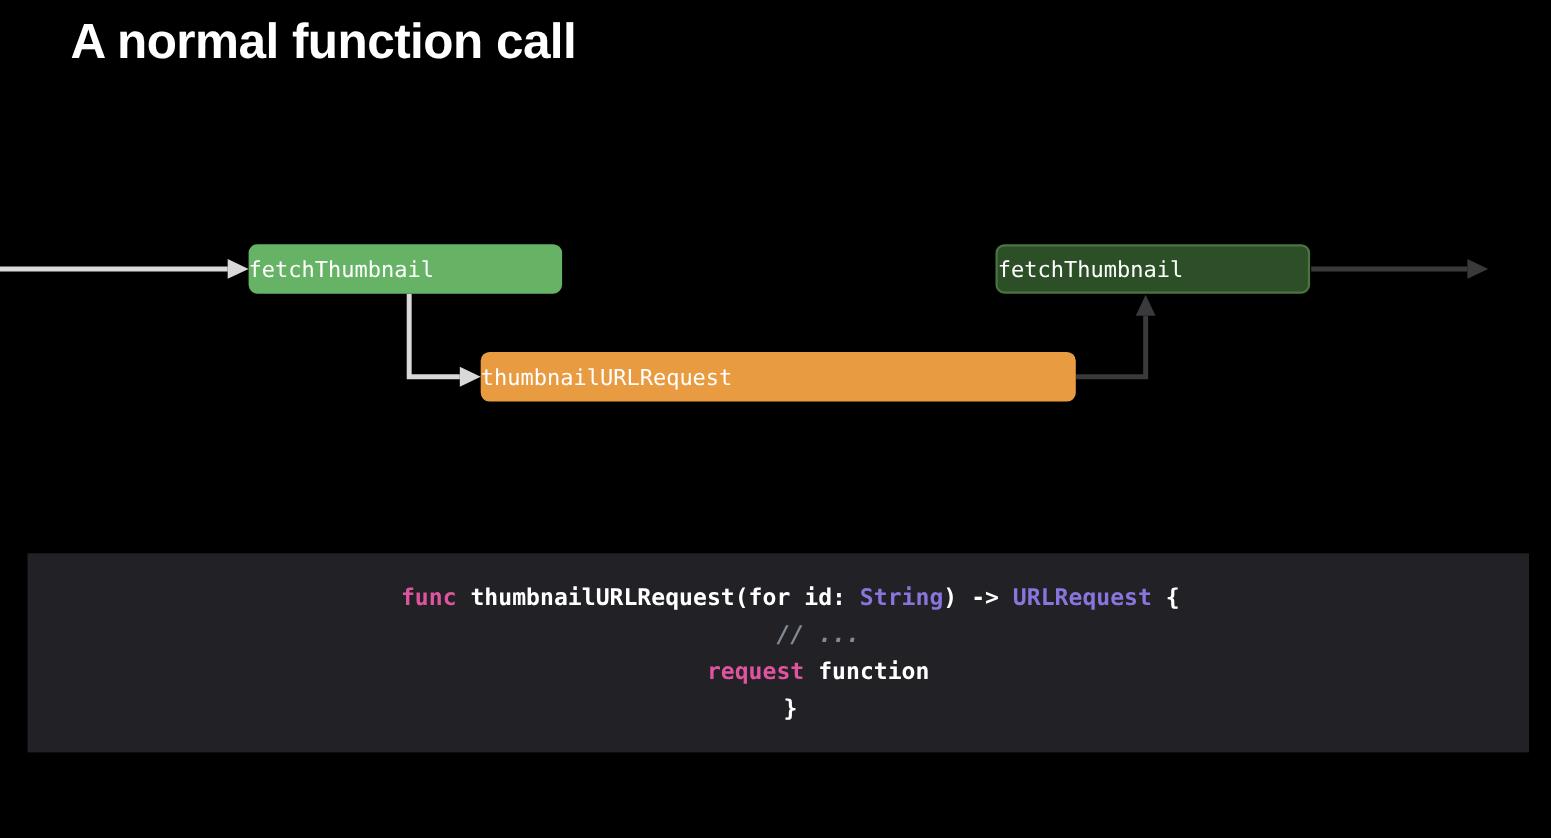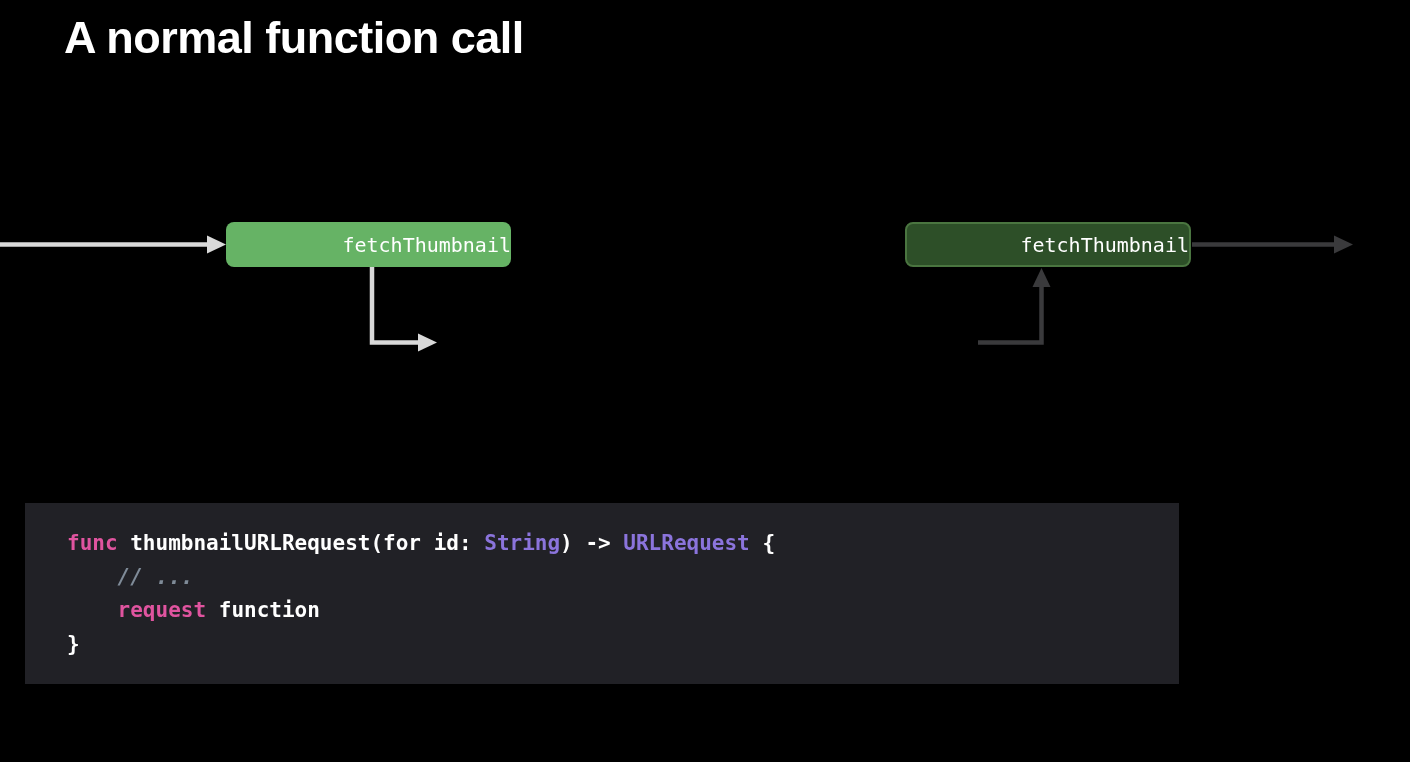--- a/index.html
+++ b/index.html
@@ -29,21 +29,21 @@
     pointer-events: none;
   }
   .light-line { stroke: var(--light-arrow); stroke-width: 4.5; fill: none; }
   .light-head { fill: var(--light-arrow); }
   .dark-line  { stroke: var(--dark-arrow); stroke-width: 4.5; fill: none; }
   .dark-head  { fill: var(--dark-arrow); }
   .node {
     position: absolute;
     display: flex;
     align-items: center;
-    justify-content: flex-end;
+    justify-content: flex-start;
     border-radius: 8px;
     color: #ffffff;
     font-family: "DejaVu Sans Mono", "Liberation Mono", monospace;
     font-size: 20px;
     font-weight: 500;
     box-sizing: border-box;
   }
   .node-caller {
     left: 226px; top: 222px; width: 285px; height: 45px;
     background: var(--bright-green);
@@ -53,29 +53,30 @@
     background: var(--orange);
   }
   .node-return {
     left: 905px; top: 222px; width: 286px; height: 45px;
     background: var(--dark-green-fill);
     border: 2px solid var(--dark-green-border);
   }
   .code-block {
     position: absolute;
     left: 25px; top: 503px;
-    width: 1154px; height: 181px;
+    width: 1365px; height: 181px;
     box-sizing: border-box;
     background: var(--code-bg);
     padding: 24px 20px 0 42px;
     font-family: "DejaVu Sans Mono", "Liberation Mono", monospace;
     font-size: 21px;
     line-height: 33.5px;
     font-weight: 600;
     color: var(--code-plain);
+    text-align: center;
   }
   .code-line { white-space: pre; }
   .code-line .keyword { color: var(--keyword); font-weight: 700; }
   .code-line .type    { color: var(--type); }
   .code-line .comment { color: var(--comment); font-style: italic; }
   .code-line .plain   { color: var(--code-plain); }
 </style>
 </head>
 <body>
 
@@ -99,20 +100,23 @@
     <g>
       <line class="dark-line" x1="1192" y1="244.5" x2="1334" y2="244.5"></line>
       <polygon class="dark-head" points="1334,235.5 1353,244.5 1334,253.5"></polygon>
     </g>
   </svg>
 
   <div class="node node-caller">
     <span>fetchThumbnail</span>
   </div>
 
+  <div class="node node-request">
+    <span>thumbnailURLRequest</span>
+  </div>
 
   <div class="node node-return">
     <span>fetchThumbnail</span>
   </div>
 
   <div class="code-block">
     <div>
         <div class="code-line"><span class="keyword">func</span><span class="plain"> thumbnailURLRequest(for id: </span><span class="type">String</span><span class="plain">) -&gt; </span><span class="type">URLRequest</span><span class="plain"> {</span></div>
         <div class="code-line"><span class="plain">    </span><span class="comment">// ...</span></div>
         <div class="code-line"><span class="plain">    </span><span class="keyword">request</span><span class="plain"> function</span></div>

